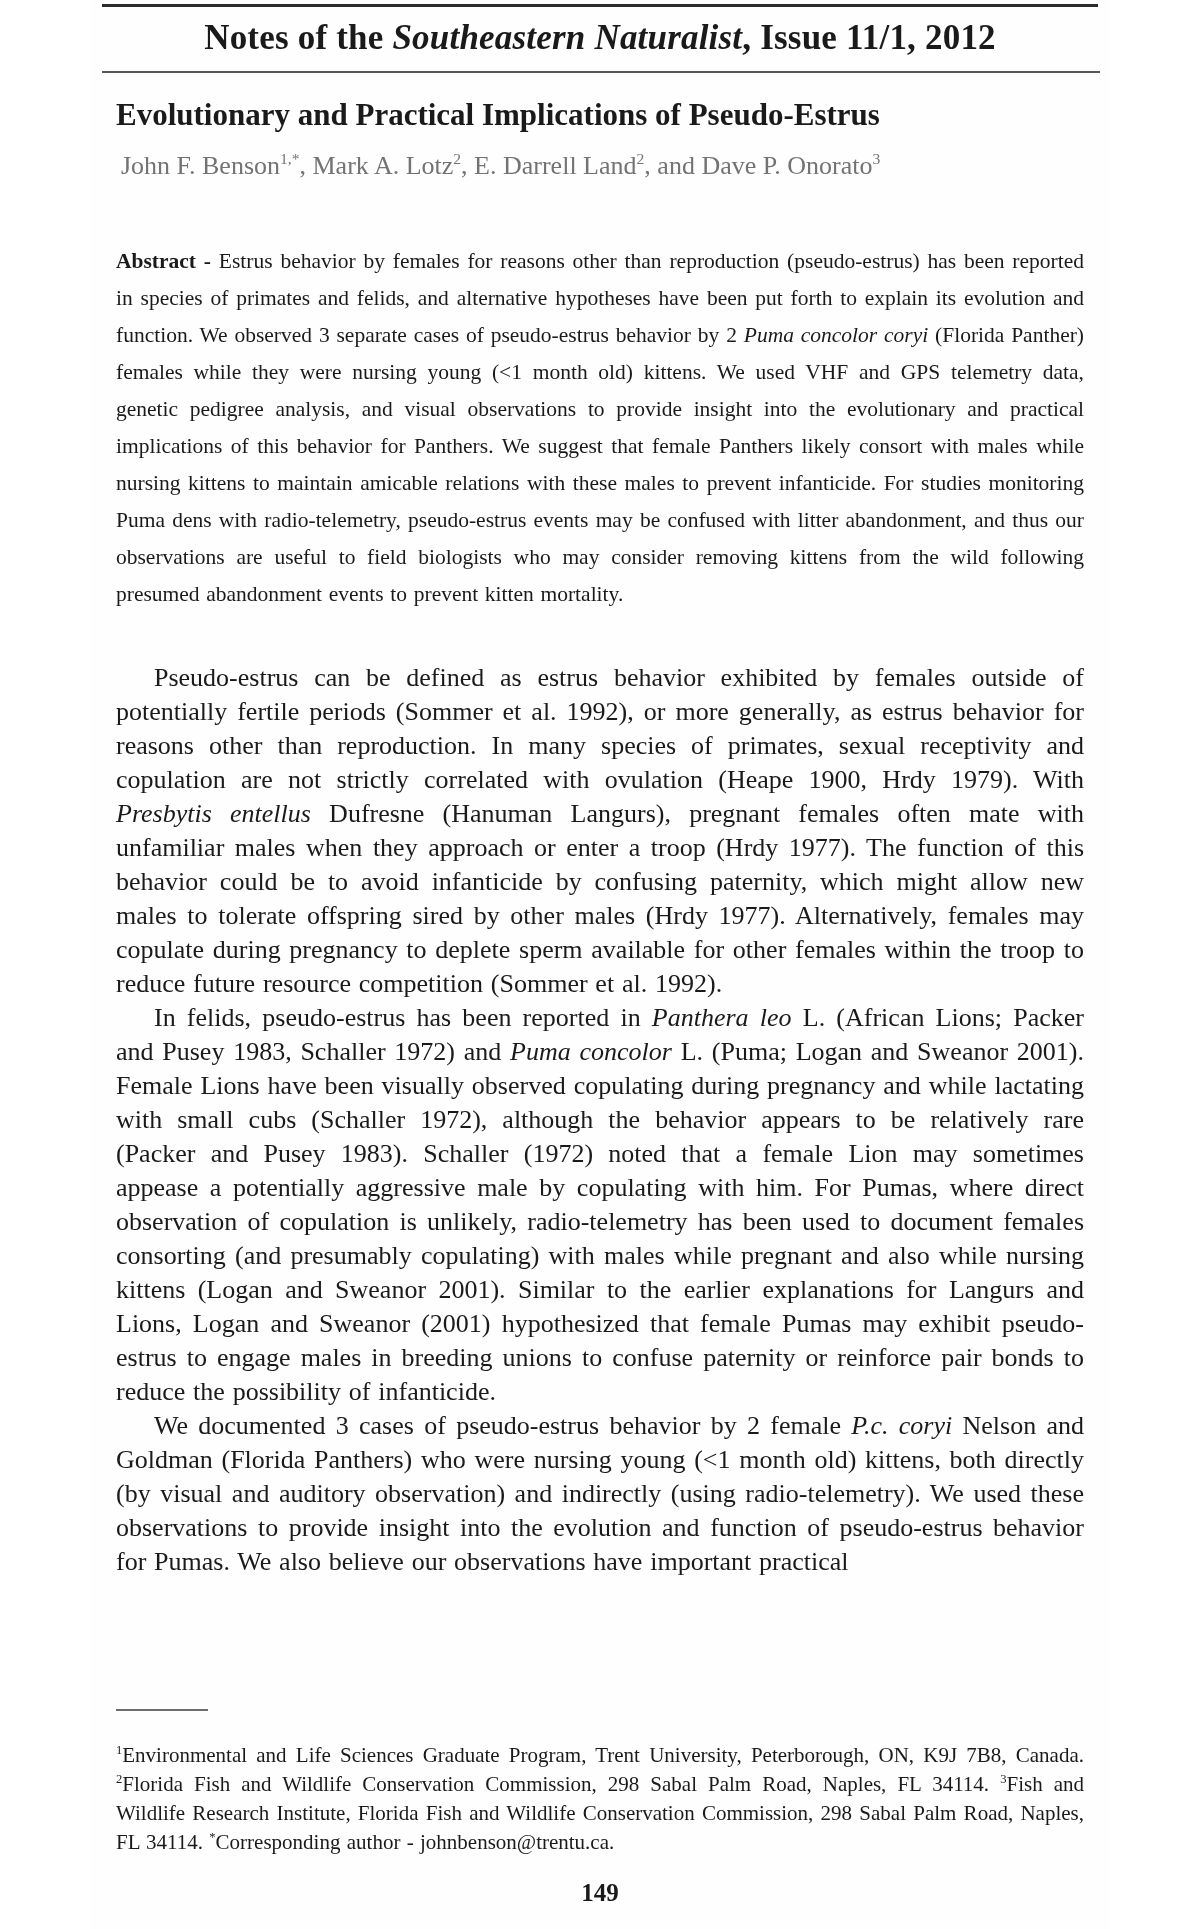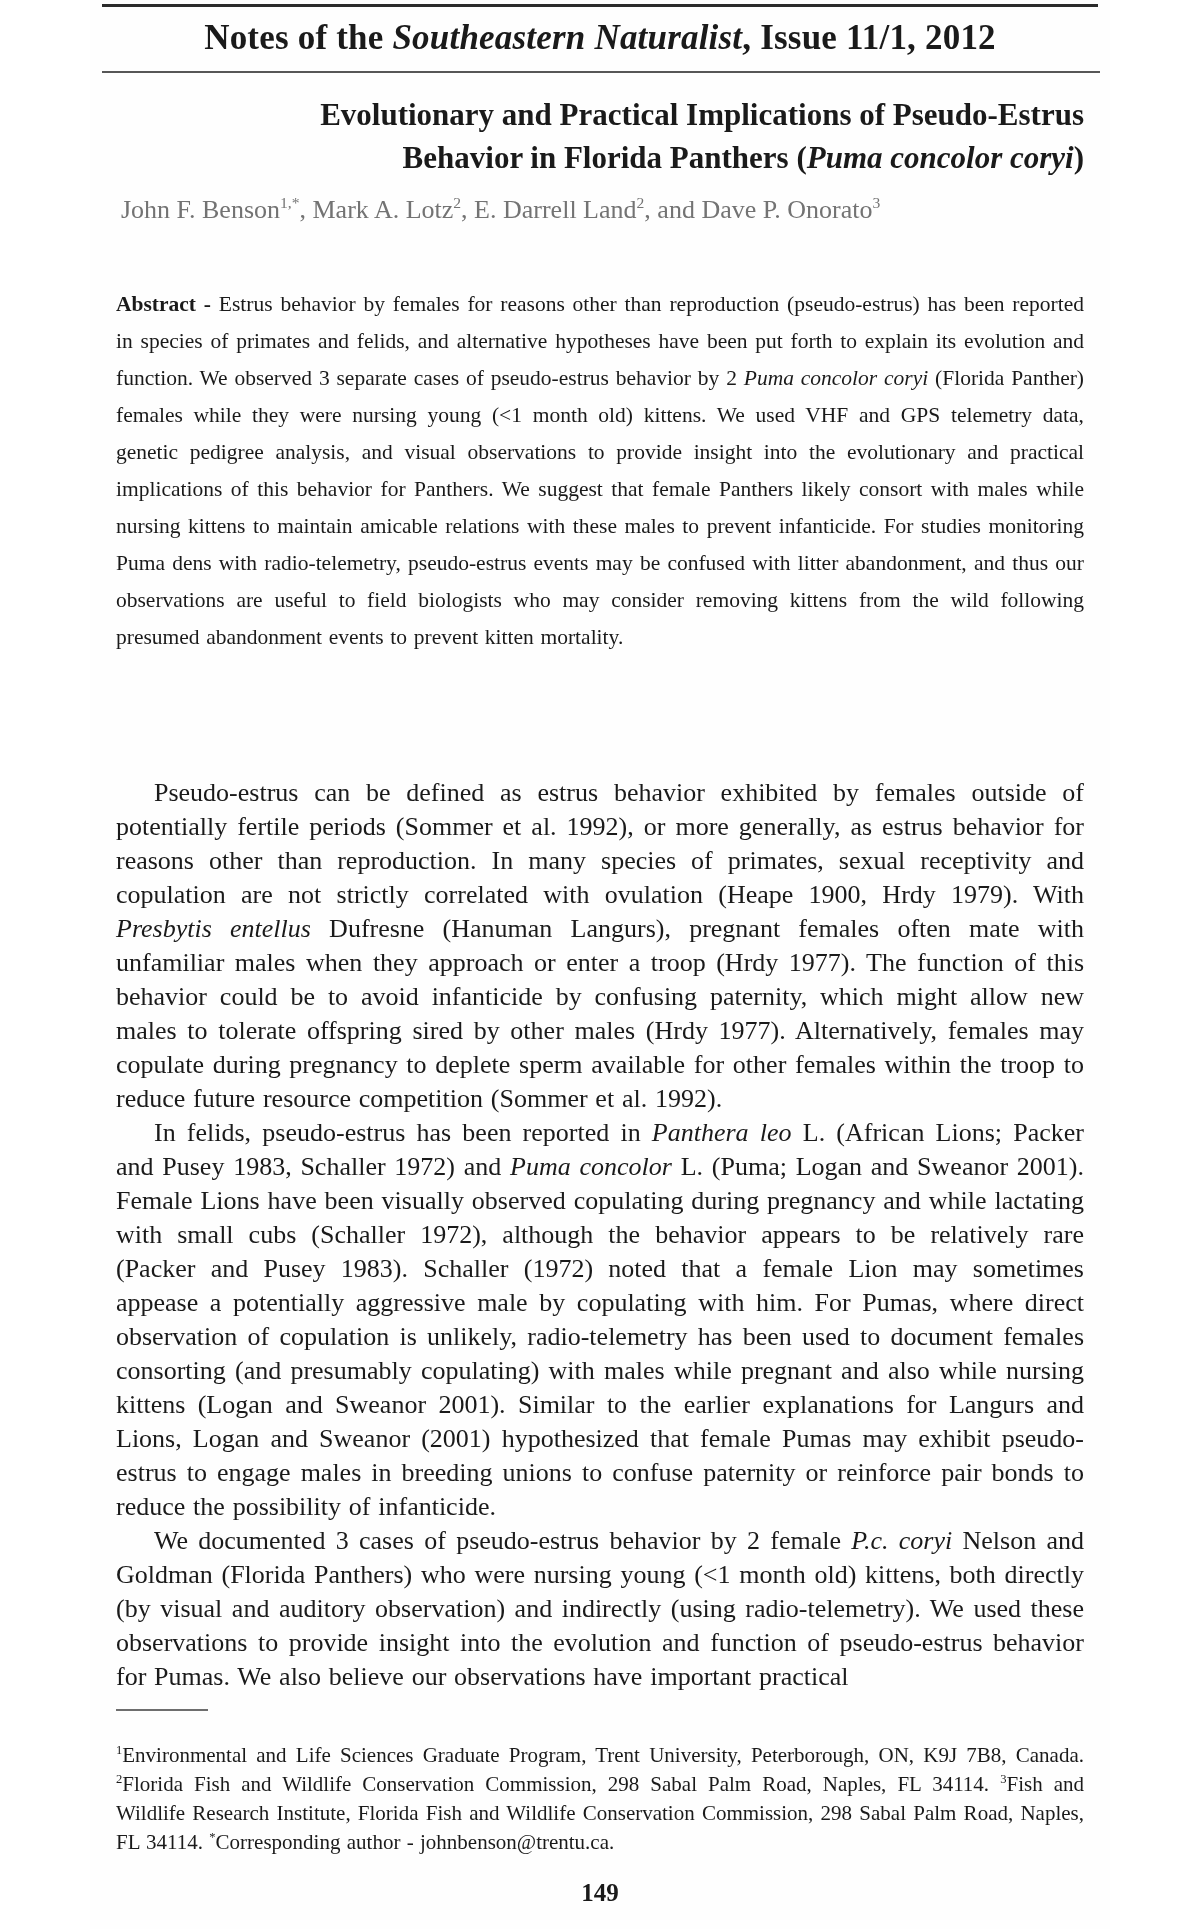--- a/index.html
+++ b/index.html
@@ -27,21 +27,20 @@
     font-weight: 700;
     padding: 11px 0 13px 0;
     letter-spacing: 0.2px;
   }
 
   .title {
     margin: 20px 0 0 0;
     font-size: 31px;
     font-weight: 700;
     line-height: 1.4;
-    text-align: right;
   }
   .title-line { display: block; }
 
   .authors {
     margin-top: 14px;
     padding-left: 5px;
     font-size: 26px;
     line-height: 1.25;
     color: #737373;
   }
@@ -54,21 +53,21 @@
 
   .abstract {
     margin-top: 60px;
     font-size: 21.5px;
     line-height: 37px;
     text-align: justify;
     word-spacing: 0.06em;
   }
 
   .body-text {
-    margin-top: 120px;
+    margin-top: 48px;
     font-size: 26px;
     line-height: 34px;
     text-align: justify;
     word-spacing: 0.05em;
   }
   .body-text p { margin: 0; text-indent: 38px; }
 
   .footer { margin-top: auto; }
   .footnote-rule {
     width: 92px;
@@ -94,21 +93,20 @@
 <div class="page">
 
   <div class="rule rule-top"></div>
 
   <div class="journal-header"><span class="seg-b">Notes of the </span><span class="seg-bi">Southeastern Naturalist</span><span class="seg-b">, Issue 11/1, 2012</span></div>
 
   <div class="rule rule-mid"></div>
 
   <h1 class="title">
     <span class="title-line"><span class="seg-b">Evolutionary and Practical Implications of Pseudo-Estrus</span></span>
-    <span class="title-line"><span class="seg-b">Behavior in Florida Panthers (</span><span class="seg-bi">Puma concolor coryi</span><span class="seg-b">)</span></span>
   </h1>
 
   <div class="authors"><span>John F. Benson</span><sup>1,*</sup><span>, Mark A. Lotz</span><sup>2</sup><span>, E. Darrell Land</span><sup>2</sup><span>, and Dave P. Onorato</span><sup>3</sup></div>
 
   <div class="abstract"><span class="seg-b">Abstract - </span><span>Estrus behavior by females for reasons other than reproduction (pseudo-estrus) has been reported in species of primates and felids, and alternative hypotheses have been put forth to explain its evolution and function. We observed 3 separate cases of pseudo-estrus behavior by 2 </span><span class="seg-i">Puma concolor coryi</span><span> (Florida Panther) females while they were nursing young (&lt;1 month old) kittens. We used VHF and GPS telemetry data, genetic pedigree analysis, and visual observations to provide insight into the evolutionary and practical implications of this behavior for Panthers. We suggest that female Panthers likely consort with males while nursing kittens to maintain amicable relations with these males to prevent infanticide. For studies monitoring Puma dens with radio-telemetry, pseudo-estrus events may be confused with litter abandonment, and thus our observations are useful to field biologists who may consider removing kittens from the wild following presumed abandonment events to prevent kitten mortality.</span></div>
 
   <div class="body-text">
     <p><span>Pseudo-estrus can be defined as estrus behavior exhibited by females outside of potentially fertile periods (Sommer et al. 1992), or more generally, as estrus behavior for reasons other than reproduction. In many species of primates, sexual receptivity and copulation are not strictly correlated with ovulation (Heape 1900, Hrdy 1979). With </span><span class="seg-i">Presbytis entellus</span><span> Dufresne (Hanuman Langurs), pregnant females often mate with unfamiliar males when they approach or enter a troop (Hrdy 1977). The function of this behavior could be to avoid infanticide by confusing paternity, which might allow new males to tolerate offspring sired by other males (Hrdy 1977). Alternatively, females may copulate during pregnancy to deplete sperm available for other females within the troop to reduce future resource competition (Sommer et al. 1992).</span></p>
     <p><span>In felids, pseudo-estrus has been reported in </span><span class="seg-i">Panthera leo</span><span> L. (African Lions; Packer and Pusey 1983, Schaller 1972) and </span><span class="seg-i">Puma concolor</span><span> L. (Puma; Logan and Sweanor 2001). Female Lions have been visually observed copulating during pregnancy and while lactating with small cubs (Schaller 1972), although the behavior appears to be relatively rare (Packer and Pusey 1983). Schaller (1972) noted that a female Lion may sometimes appease a potentially aggressive male by copulating with him. For Pumas, where direct observation of copulation is unlikely, radio-telemetry has been used to document females consorting (and presumably copulating) with males while pregnant and also while nursing kittens (Logan and Sweanor 2001). Similar to the earlier explanations for Langurs and Lions, Logan and Sweanor (2001) hypothesized that female Pumas may exhibit pseudo-estrus to engage males in breeding unions to confuse paternity or reinforce pair bonds to reduce the possibility of infanticide.</span></p>
     <p><span>We documented 3 cases of pseudo-estrus behavior by 2 female </span><span class="seg-i">P.c. coryi</span><span> Nelson and Goldman (Florida Panthers) who were nursing young (&lt;1 month old) kittens, both directly (by visual and auditory observation) and indirectly (using radio-telemetry). We used these observations to provide insight into the evolution and function of pseudo-estrus behavior for Pumas. We also believe our observations have important practical</span></p>

